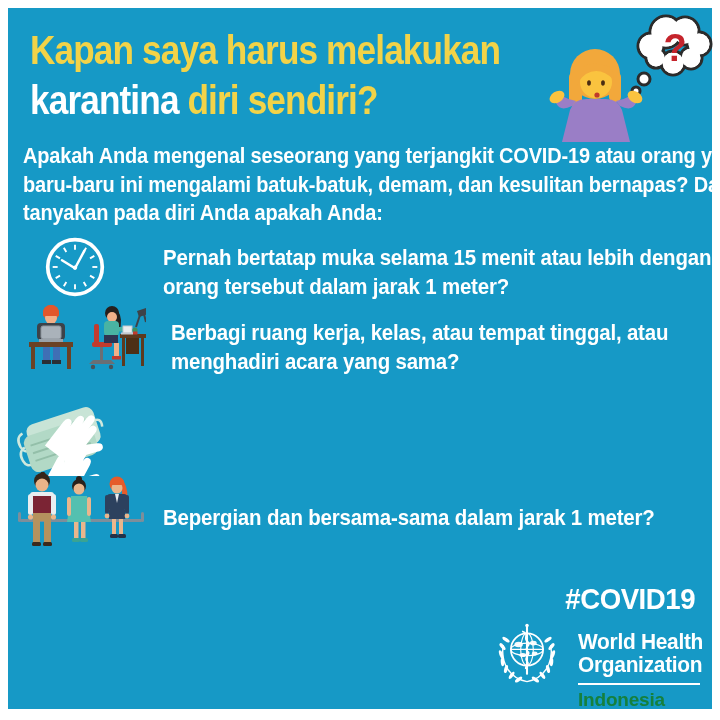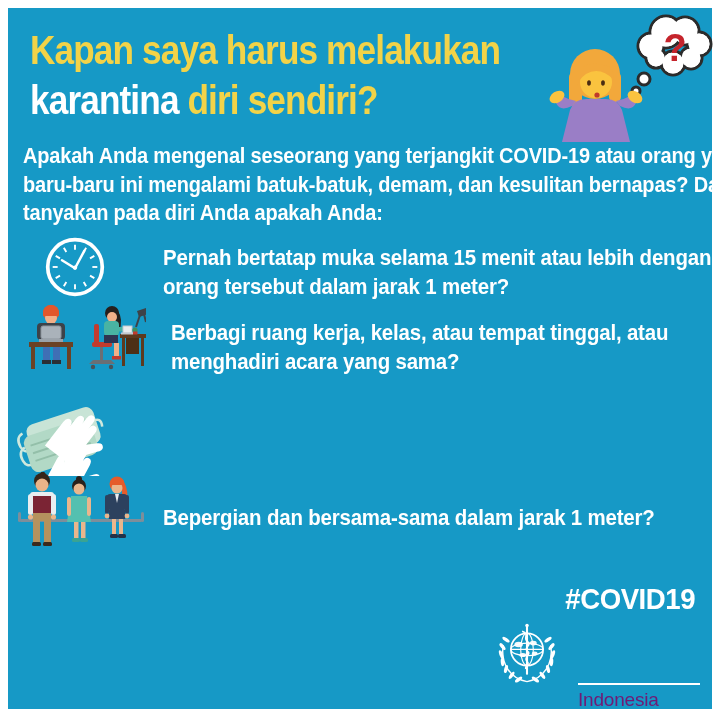--- a/index.html
+++ b/index.html
@@ -12,21 +12,21 @@
   .yellow{color:#f2d348;}
   .white{color:#ffffff;}
   .body-txt{font-weight:bold;color:#ffffff;font-size:21.5px;line-height:28.5px;
        letter-spacing:-0.2px;white-space:nowrap;transform:scaleX(0.93);transform-origin:left;}
   .qtxt{font-weight:bold;color:#ffffff;font-size:22px;line-height:29px;
        letter-spacing:-0.2px;white-space:nowrap;transform:scaleX(0.93);transform-origin:left;}
   .hashtag{font-weight:bold;color:#ffffff;font-size:30px;letter-spacing:-0.5px;
        transform:scaleX(0.92);transform-origin:right;}
   .who-name{font-weight:bold;color:#ffffff;font-size:22px;line-height:22.5px;letter-spacing:-0.3px;
        transform:scaleX(0.95);transform-origin:left;}
-  .who-region{font-weight:normal;color:#701a75;font-size:19px;letter-spacing:-0.2px;}
+  .who-region{font-weight:bold;color:#15803d;font-size:19px;letter-spacing:-0.2px;}
   .who-line{position:absolute;height:2px;background:#ffffff;}
 </style>
 </head>
 <body>
 
 <div class="page">
   <div class="bg"></div>
 
   <div class="abs ttl yellow" style="left:30px;top:30px;">Kapan saya harus melakukan</div>
   <div class="abs ttl" style="left:30px;top:80px;">
@@ -258,15 +258,19 @@
     <g fill="#ffffff" opacity="0.95">
       <ellipse cx="38" cy="35" rx="6" ry="4"></ellipse>
       <ellipse cx="59" cy="33" rx="5" ry="3.5"></ellipse>
       <ellipse cx="44" cy="50" rx="5" ry="3"></ellipse>
       <ellipse cx="61" cy="48" rx="4" ry="3"></ellipse>
     </g>
     <line x1="50" y1="8" x2="50" y2="78" stroke="#ffffff" stroke-width="3"></line>
     <circle cx="50" cy="8" r="2.5" fill="#ffffff"></circle>
     <path d="M43,16 C55,20 43,26 51,31 C58,35 44,40 51,45 C57,49 44,54 50,59 C55,63 46,66 48,70" stroke="#ffffff" stroke-width="2.2" fill="none"></path>
   </svg>
+  <div class="abs" style="left:578px;top:631px;">
+    <div class="who-name">World Health</div>
+    <div class="who-name">Organization</div>
+  </div>
   <div class="who-line abs" style="left:578px;top:683px;width:122px;"></div>
   <div class="abs who-region" style="left:578px;top:689px;">Indonesia</div>
 </div>
 
 </body></html>

